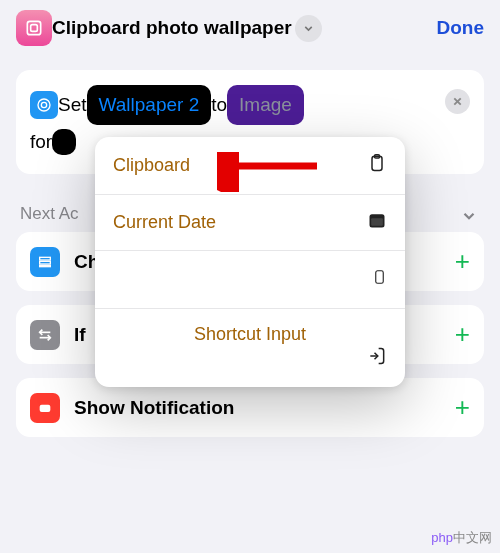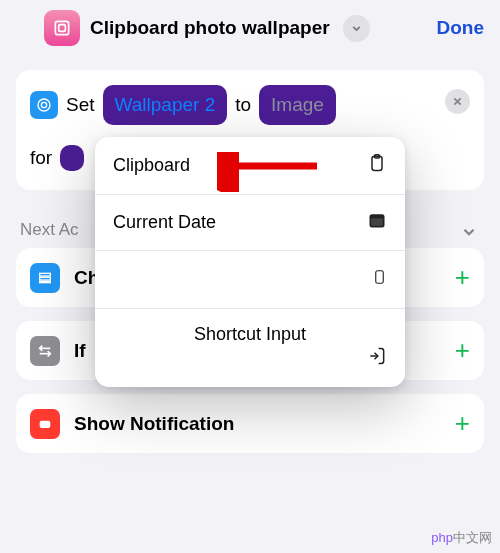--- a/index.html
+++ b/index.html
@@ -8,22 +8,21 @@
       height: 553px;
       background: #f2f2f7;
       font-family: -apple-system, BlinkMacSystemFont, "Segoe UI", Helvetica, Arial, sans-serif;
       position: relative;
       overflow: hidden;
     }
     .header {
       display: flex;
       align-items: center;
       padding: 10px 16px 14px 16px;
-      gap: 10px;
-      margin-left: 28px;
+      gap: 0;
     }
     .shortcut-icon {
       width: 36px; height: 36px;
       background: linear-gradient(180deg,#f48fb1,#ec4899);
       border-radius: 9px;
       display: flex; align-items: center; justify-content: center;
       color: #fff;
     }
     .shortcut-title {
       font-size: 19px;
@@ -49,34 +48,33 @@
       margin: 10px 16px 0 16px;
       background: #fff;
       border-radius: 14px;
       padding: 15px 14px 15px 14px;
       position: relative;
     }
     .set-line {
       display: flex;
       align-items: center;
       flex-wrap: wrap;
-      gap: 8px;
       font-size: 19px;
       color: #000;
       line-height: 34px;
     }
     .blue-icon {
       width: 28px; height: 28px;
       border-radius: 7px;
       background: #2196f3;
       display: inline-flex; align-items: center; justify-content: center;
       color: #fff;
     }
     .pill {
-      background: #4c1d95;
+      background: #000000;
       color: #0a84ff;
       border-radius: 10px;
       padding: 3px 12px;
       font-weight: 500;
     }
     .pill-grey {
       background: #4c1d95;
       color: #8a919c;
     }
     .close-x {
@@ -136,21 +134,21 @@
       border-radius: 14px;
       box-shadow: 0 20px 60px rgba(0,0,0,.25), 0 2px 10px rgba(0,0,0,.12);
       overflow: hidden;
       z-index: 10;
     }
     .pop-item {
       display: flex;
       align-items: center;
       padding: 15px 18px;
       font-size: 18px;
-      color: #000000;
+      color: #a16207;
       border-bottom: 1px solid #e6e6e8;
     }
     .pop-item:last-child { border-bottom: none; flex-direction: column; }
     .pop-icon {
       margin-left: auto;
       color: #222;
     }
     .arrow {
       position: absolute;
       left: 217px;

